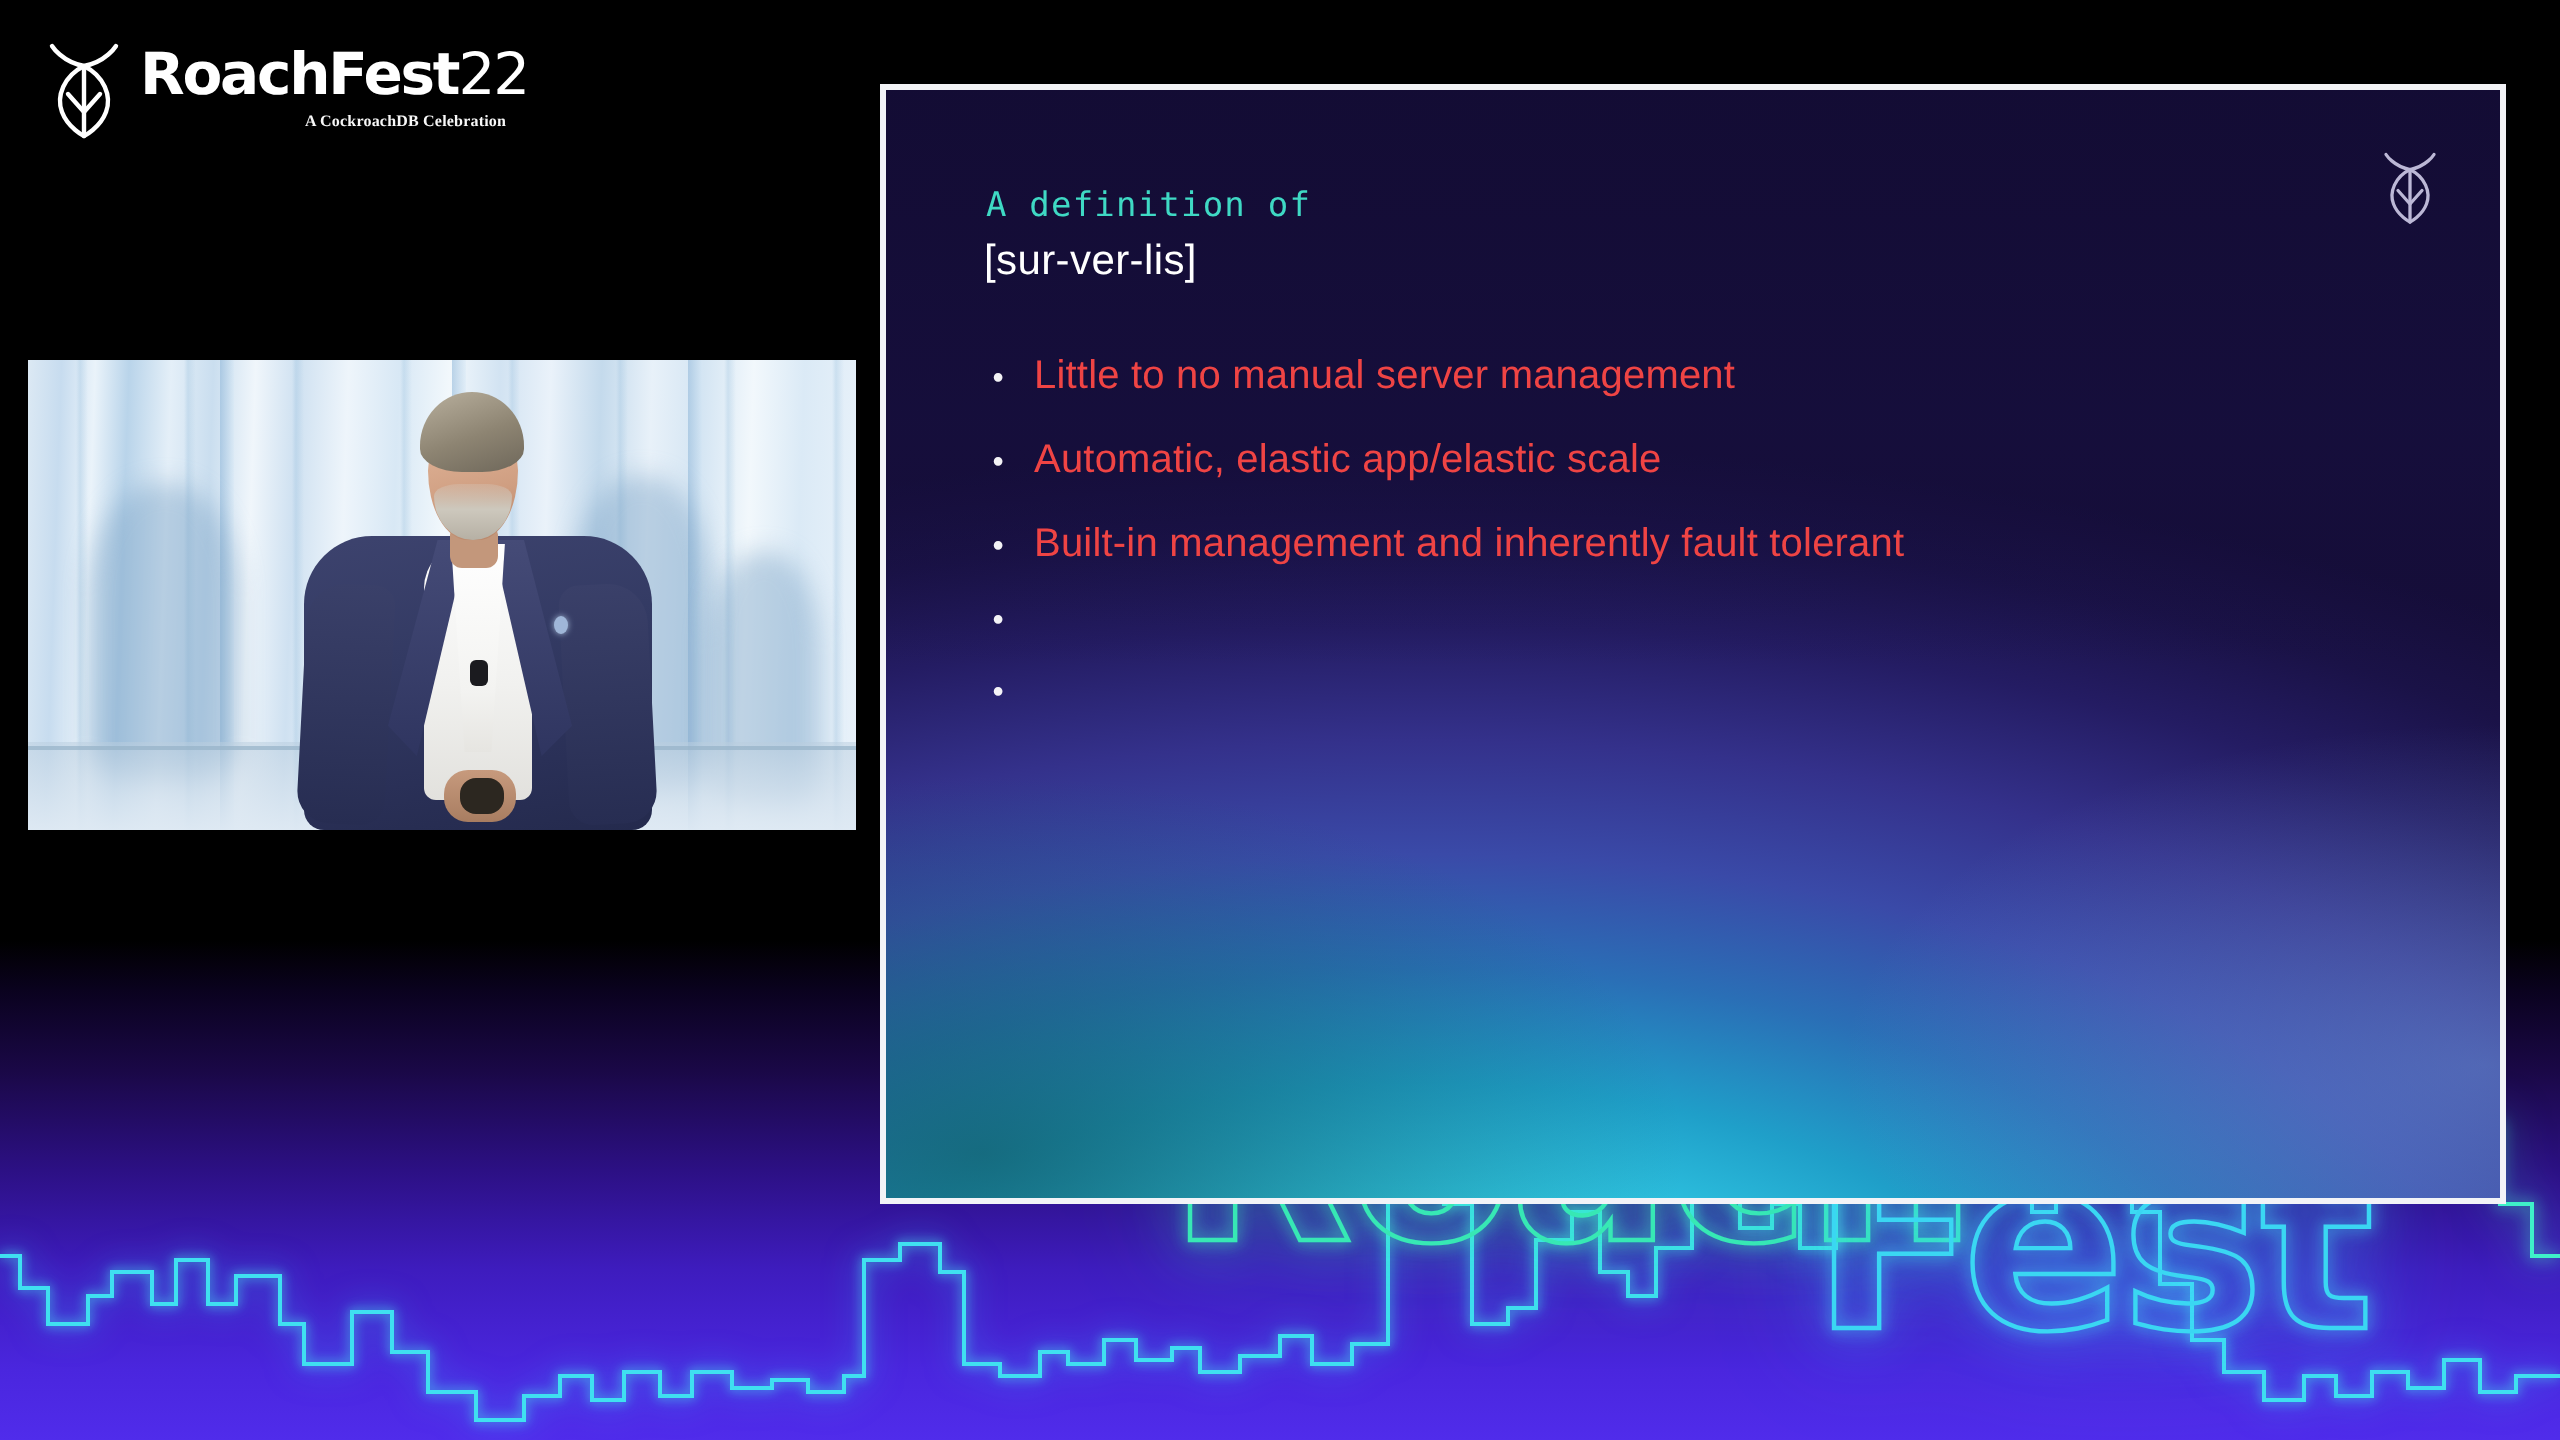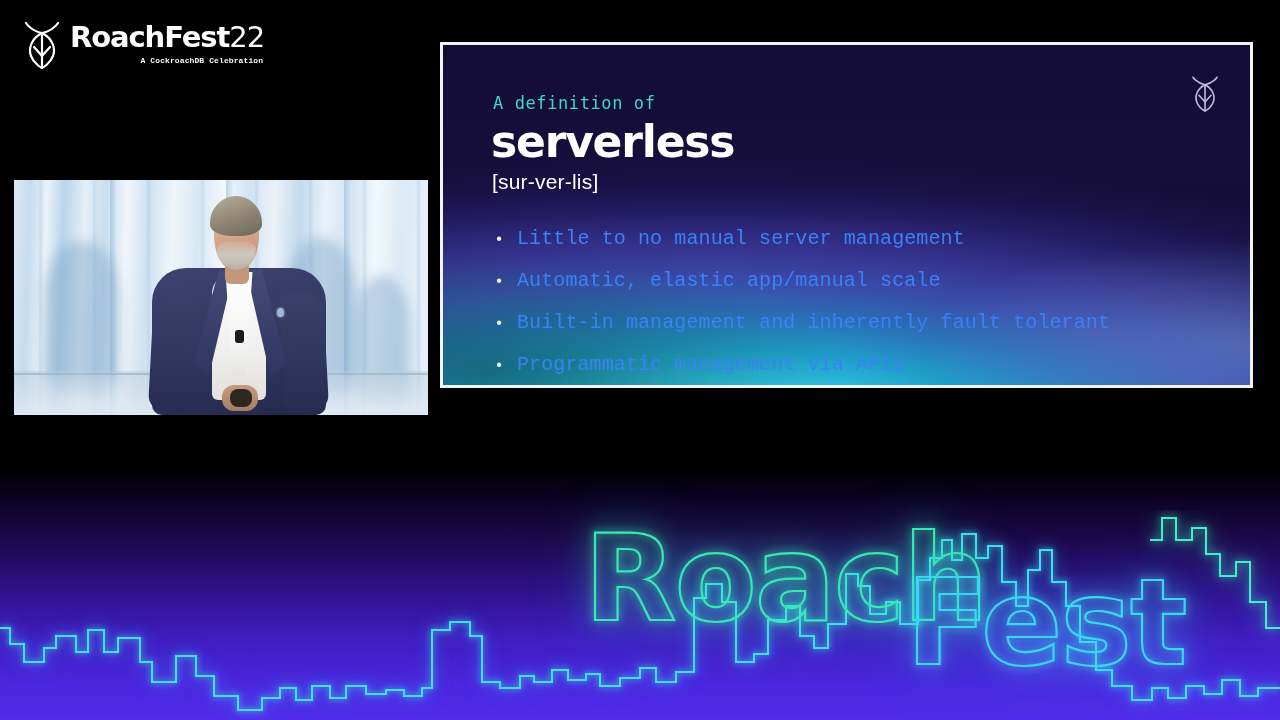--- a/index.html
+++ b/index.html
@@ -112,26 +112,26 @@
     font-weight: 700;
     letter-spacing: -1.1px;
     white-space: nowrap;
   }
   .logo-wordmark .year {
     font-weight: 400;
     letter-spacing: -1px;
   }
   .logo-tagline {
     color: #ffffff;
-    font-family: Liberation Mono, monospace;
+    font-family: Liberation Serif, serif;
     font-size: 8px;
     font-weight: 700;
     letter-spacing: .1px;
     margin-top: 5px;
-    margin-right: 1px;
+    margin-right: 11px;
     white-space: nowrap;
     opacity: .97;
   }
 
   
   .speaker-video {
     position: absolute;
     left: 14px; top: 180px;
     width: 414px; height: 235px;
     overflow: hidden;
@@ -259,21 +259,21 @@
   }
   .sp-hands-dark {
     left: 216px; top: 209px; width: 22px; height: 18px;
     background: #2c2720; border-radius: 8px;
   }
 
   
   .slide-frame {
     position: absolute;
     left: 440px; top: 42px;
-    width: 813px; height: 346px;
+    width: 813px; height: 560px;
     border: 3px solid #f2f3f7;
     box-sizing: border-box;
     overflow: hidden;
     background: #17133f;
   }
   .slide-bg {
     position: absolute; inset: 0;
     background:
       radial-gradient(118% 86% at 33% 118%,
         #5ff6f0 0%,
@@ -346,22 +346,22 @@
   .bullet-dot {
     color: #ffffff;
     font-size: 16px;
     line-height: 1;
     flex: 0 0 auto;
     width: 8px;
     text-align: center;
     opacity: .95;
   }
   .bullet-text {
-    color: #3b82f6;
-    font-family: Liberation Mono, monospace;
+    color: #ef4444;
+    font-family: Liberation Sans, sans-serif;
     font-size: 20px;
     font-weight: 400;
     letter-spacing: .1px;
     line-height: 1.1;
   }
 </style>
 </head>
 <body>
 
 <div id="stage">
@@ -458,39 +458,37 @@
       <svg viewBox="0 0 40 52" fill="none" stroke="#cfcbe8" stroke-width="2.2" stroke-linecap="round" stroke-linejoin="round">
         <path d="M4 5 C4 5 9 13 20 15 C31 13 36 5 36 5"></path>
         <path d="M20 15 C10 20 6 30 9 38 C12 46 20 50 20 50 C20 50 28 46 31 38 C34 30 30 20 20 15 Z"></path>
         <path d="M20 17 L20 50"></path>
         <path d="M12 29 L20 38 L28 29"></path>
       </svg>
     </div>
 
     <div class="slide-content">
       <p class="kicker">A definition of</p>
-      <h1 class="slide-title">serverless</h1>
       <p class="pronunciation">[sur-ver-lis]</p>
 
       <ul class="bullet-list">
         <li class="bullet-item">
           <span class="bullet-dot">•</span>
           <span class="bullet-text">Little to no manual server management</span>
         </li>
         <li class="bullet-item">
           <span class="bullet-dot">•</span>
-          <span class="bullet-text">Automatic, elastic app/manual scale</span>
+          <span class="bullet-text">Automatic, elastic app/elastic scale</span>
         </li>
         <li class="bullet-item">
           <span class="bullet-dot">•</span>
           <span class="bullet-text">Built-in management and inherently fault tolerant</span>
         </li>
         <li class="bullet-item">
           <span class="bullet-dot">•</span>
-          <span class="bullet-text">Programmatic management via APIs</span>
         </li>
         <li class="bullet-item">
           <span class="bullet-dot">•</span>
         </li>
       </ul>
     </div>
   </div>
 
 </div>
 

